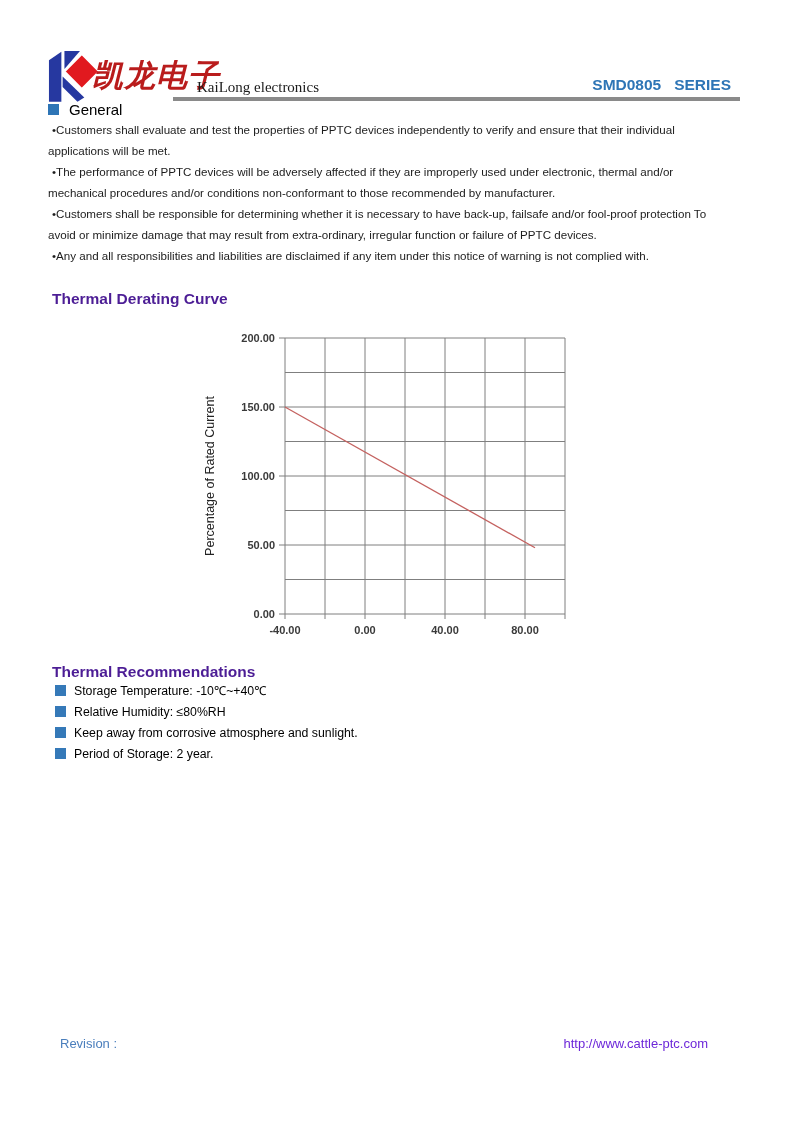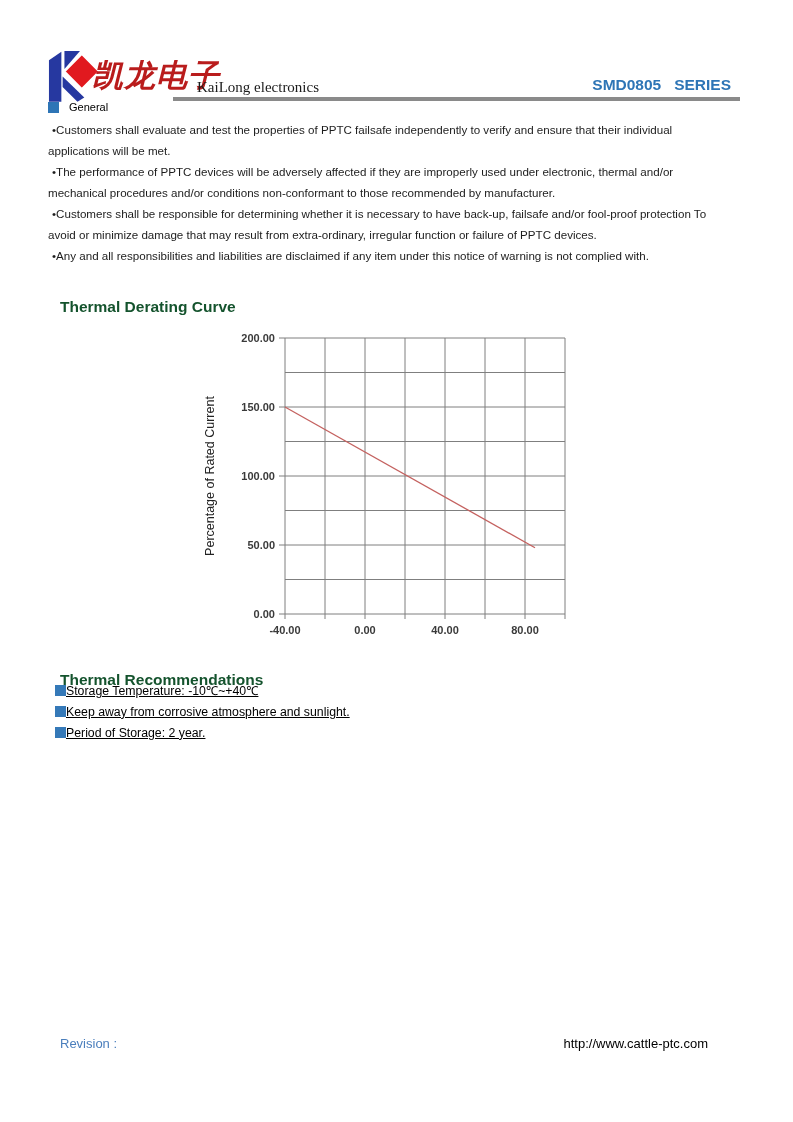--- a/index.html
+++ b/index.html
@@ -26,25 +26,25 @@
   .header-rule {
     position:absolute; left:173px; top:97px; width:567px; height:4px;
     background:#8a8a8a;
   }
 
   
   .sec-bullet-heading {
     position:absolute; left:48px; top:101px; display:flex; align-items:center; gap:10px;
   }
   .sq { width:11px; height:11px; background:#2e75b6; display:inline-block; flex:0 0 auto; }
-  .sec-bullet-heading .lbl { font-size:11px; color:#000; }
+  .sec-bullet-heading .lbl { font-size:15px; color:#000; }
 
   h2.blue-heading {
-    position:absolute; left:48px; margin:12px;
-    font-size:15.5px; font-weight:bold; color:#14532d;
+    position:absolute; left:48px; margin:4px;
+    font-size:15.5px; font-weight:bold; color:#4c1d95;
   }
   #thermal-heading { top:286px; }
   #storage-heading { top:659px; }
 
   
   .paragraphs { position:absolute; left:48px; top:119px; width:678px; }
   .paragraphs p {
     margin:0; font-size:11.6px; line-height:21px; color:#1c1c1c; text-indent:4px;
   }
   .paragraphs p::before { content:"\2022 "; }
@@ -53,31 +53,31 @@
   .chart-wrap { position:absolute; left:200px; top:330px; width:380px; height:312px; }
   .chart-wrap svg { display:block; }
   .tick-label { font:bold 11px "Liberation Sans", sans-serif; fill:#3a3a3a; }
   .axis-title { font:12.5px "Liberation Sans", sans-serif; fill:#222; }
 
   
   .storage-list {
     position:absolute; left:55px; top:680px; list-style:none; margin:0; padding:0;
   }
   .storage-list li {
-    display:flex; align-items:center; height:21px; text-decoration:underline;
+    display:flex; align-items:center; height:21px; gap:8px;
   }
   .storage-list .sq { background:#3579b8; }
   .storage-list .txt { font-size:12.3px; color:#000; }
 
   
   .footer-revision {
     position:absolute; left:60px; top:1036px; font-size:13px; color:#4a7ebc;
   }
   .footer-url {
-    position:absolute; right:85px; top:1036px; font-size:13px; color:#000000;
+    position:absolute; right:85px; top:1036px; font-size:13px; color:#6d28d9;
     text-decoration:none;
   }
 </style>
 </head>
 <body>
 
 <div class="page">
 
   <svg class="logo-svg" width="62" height="53" viewBox="0 0 100 85">
     <polygon points="8,18 28,4 28,85 8,85" fill="#2638a0"></polygon>
@@ -88,21 +88,21 @@
   <div class="logo-cjk">凯龙电子</div>
   <div class="logo-latin">KaiLong electronics</div>
   <div class="series-title">SMD0805   SERIES</div>
   <div class="header-rule"></div>
 
   <div class="sec-bullet-heading">
     <span class="sq"></span>
     <span class="lbl">General</span>
   </div>
   <div class="paragraphs">
-    <p>Customers shall evaluate and test the properties of PPTC failsafe independently to verify and ensure that their individual applications will be met.</p>
+    <p>Customers shall evaluate and test the properties of PPTC devices independently to verify and ensure that their individual applications will be met.</p>
     <p>The performance of PPTC devices will be adversely affected if they are improperly used under electronic, thermal and/or mechanical procedures and/or conditions non-conformant to those recommended by manufacturer.</p>
     <p>Customers shall be responsible for determining whether it is necessary to have back-up, failsafe and/or fool-proof protection To avoid or minimize damage that may result from extra-ordinary, irregular function or failure of PPTC devices.</p>
     <p>Any and all responsibilities and liabilities are disclaimed if any item under this notice of warning is not complied with.</p>
   </div>
 
   <h2 class="blue-heading" id="thermal-heading">Thermal Derating Curve</h2>
   <div class="chart-wrap">
     <svg id="derating-chart" width="380" height="312">
         <line x1="85" y1="8" x2="85" y2="284" stroke="#7f7f7f" stroke-width="1"></line>
         <line x1="125" y1="8" x2="125" y2="284" stroke="#7f7f7f" stroke-width="1"></line>
@@ -149,20 +149,24 @@
   </div>
 
   <h2 class="blue-heading" id="storage-heading">Thermal Recommendations</h2>
   <ul class="storage-list">
     <li>
       <span class="sq"></span>
       <span class="txt">Storage Temperature: -10℃~+40℃</span>
     </li>
     <li>
       <span class="sq"></span>
+      <span class="txt">Relative Humidity: ≤80%RH</span>
+    </li>
+    <li>
+      <span class="sq"></span>
       <span class="txt">Keep away from corrosive atmosphere and sunlight.</span>
     </li>
     <li>
       <span class="sq"></span>
       <span class="txt">Period of Storage: 2 year.</span>
     </li>
   </ul>
 
   <div class="footer-revision">Revision :</div>
   <a class="footer-url" href="#">http://www.cattle-ptc.com</a>

